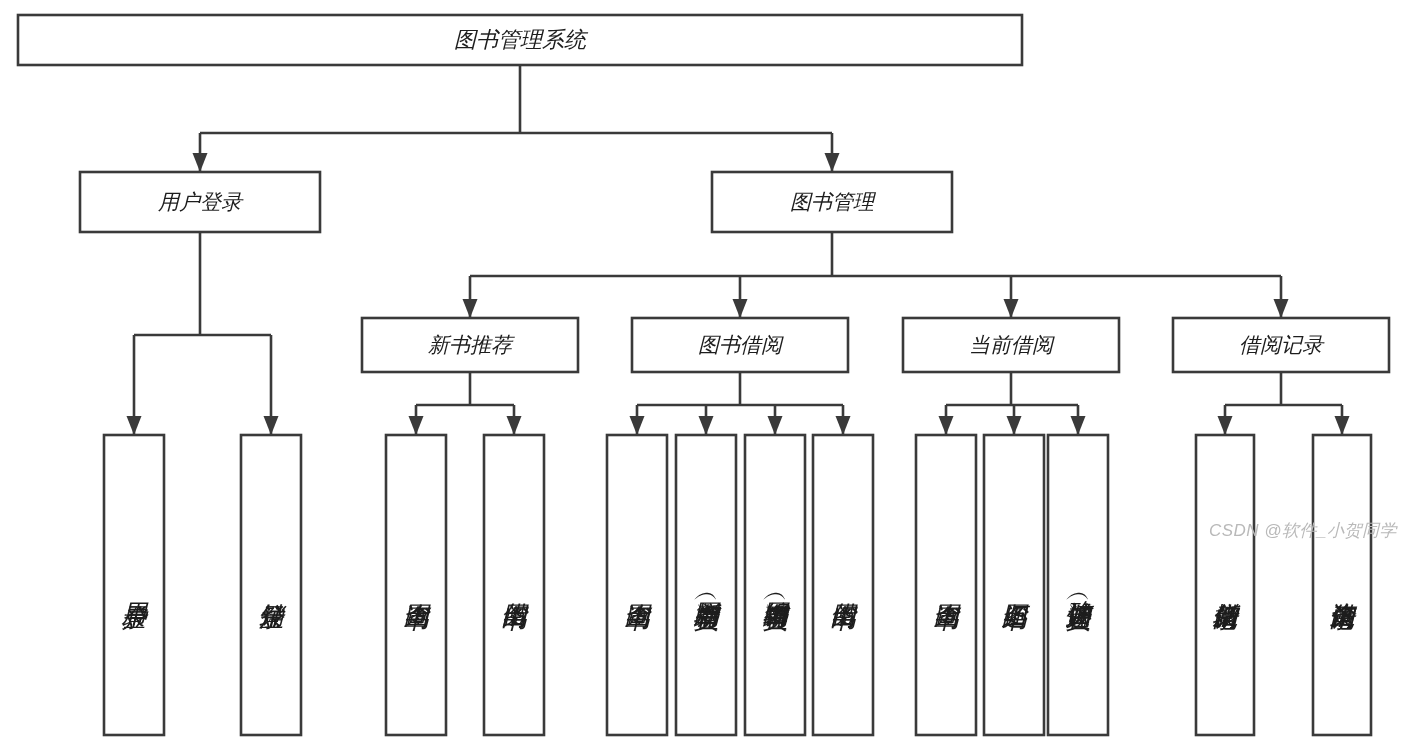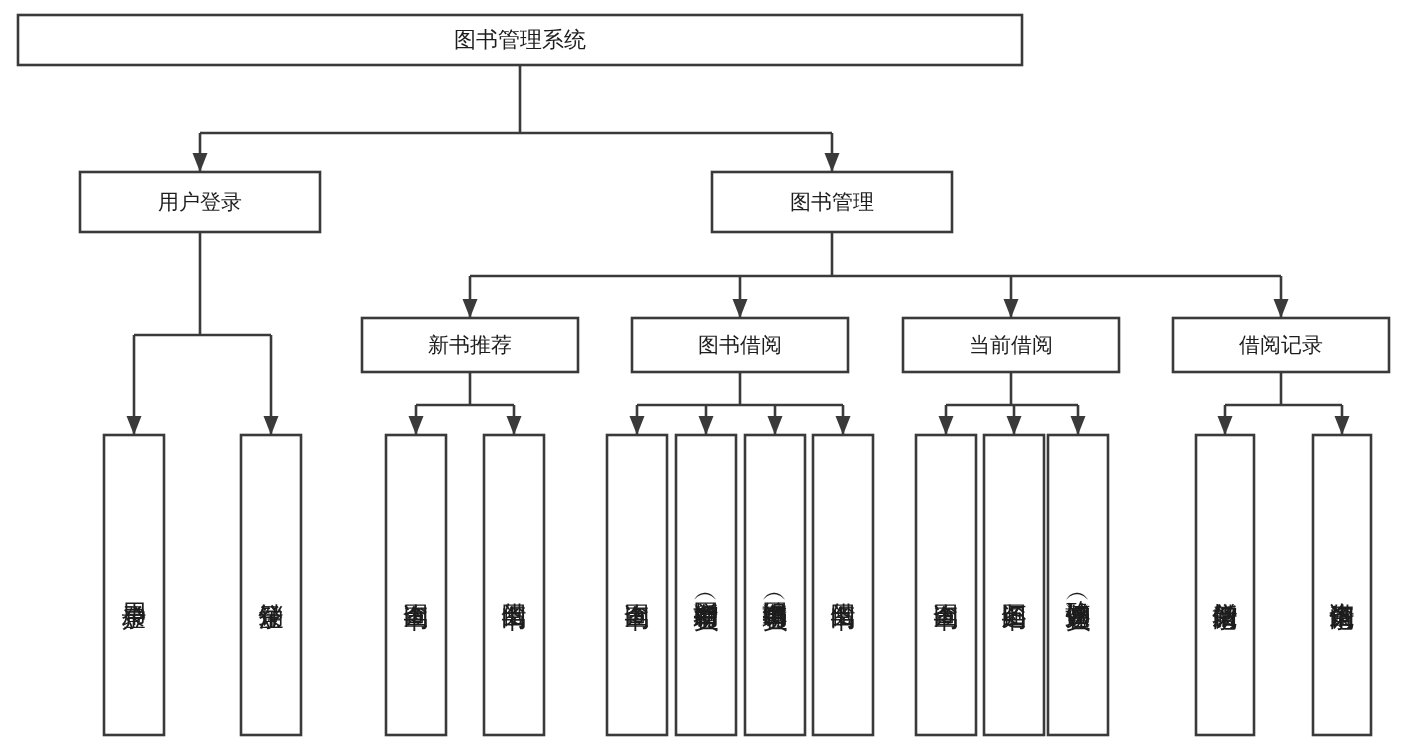--- a/index.html
+++ b/index.html
@@ -13,20 +13,21 @@
     font-family: "Liberation Sans", "DejaVu Sans", sans-serif;
     position: relative;
     overflow: hidden;
   }
   #diagram-root {
     position: absolute;
     left: 0;
     top: 0;
     width: 1405px;
     height: 548px;
+    font-style: italic;
   }
   .node-box {
     fill: #ffffff;
     stroke: #3a3a3a;
     stroke-width: 2.6;
   }
   .node-label-h {
     font-family: "Liberation Sans", "DejaVu Sans", sans-serif;
     font-size: 21px;
     fill: #1d1d1d;
@@ -199,13 +200,14 @@
       <div class="vert-label-wrap" style="left: 1048px; top: 435px; width: 60px; height: 300px;">
         <div class="vert-label">确认归还（管理员）</div>
       </div>
       <div class="vert-label-wrap" style="left: 1196px; top: 435px; width: 58px; height: 300px;">
         <div class="vert-label">新增借阅记录</div>
       </div>
       <div class="vert-label-wrap" style="left: 1313px; top: 435px; width: 58px; height: 300px;">
         <div class="vert-label">查询借阅记录</div>
       </div>
     </div>
+  <div id="watermark">CSDN @软件_小贺同学</div>
 </div>
 
 </body></html>

